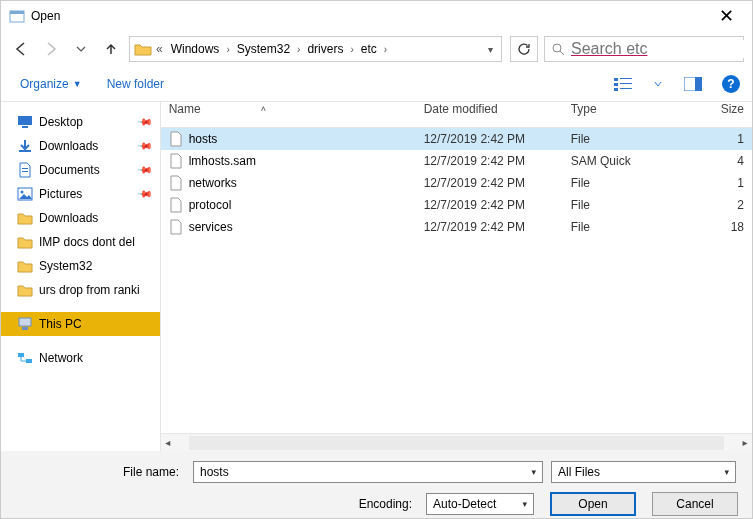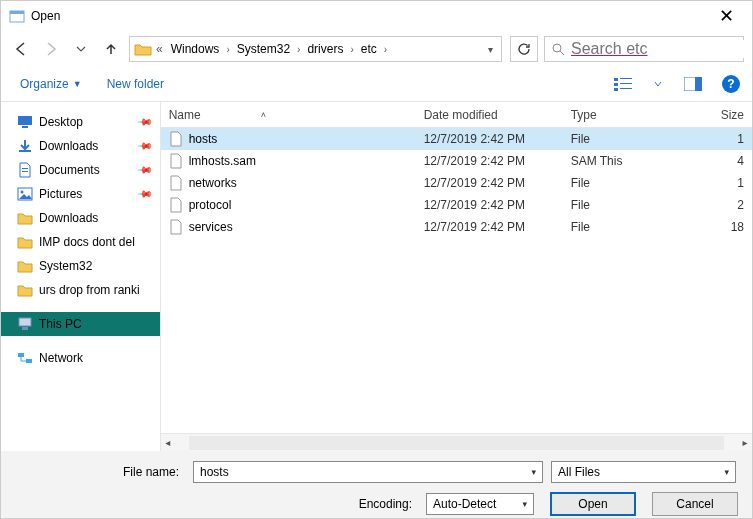--- a/index.html
+++ b/index.html
@@ -29,28 +29,28 @@
 .tb-btn { color: #1a68c7; display: flex; align-items: center; gap: 4px; margin-left: 7px; }
 .tb-btn .drop { font-size: 9px; }
 .toolbar .spacer { flex: 1; }
 .tb-icon { width: 22px; height: 22px; display: flex; align-items: center; justify-content: center; }
 .help-icon { width: 18px; height: 18px; border-radius: 50%; background: #0b6dd4; color: #fff; display: flex; align-items: center; justify-content: center; font-size: 12px; font-weight: bold; }
 
 
 .main { display: flex; height: 350px; border-top: 1px solid #e5e5e5; }
 .sidebar { width: 175px; padding: 8px 0; overflow: hidden; }
 .sidebar-item { display: flex; align-items: center; height: 24px; padding: 0 8px 0 16px; gap: 6px; white-space: nowrap; }
-.sidebar-item.selected { background: #0f766e; }
+.sidebar-item.selected { background: #eab308; }
 .sidebar-item .label { flex: 1; overflow: hidden; text-overflow: ellipsis; }
 .pin { color: #888; font-size: 10px; transform: rotate(45deg); }
 .sb-gap { height: 10px; }
 
 
 .filepane { flex: 1; display: flex; flex-direction: column; border-left: 1px solid #e5e5e5; position: relative; }
-.cols { display: flex; height: 26px; align-items: center; border-bottom: 1px solid #e5e5e5; color: #444; }
+.cols { display: flex; height: 26px; align-items: flex-start; border-bottom: 1px solid #e5e5e5; color: #444; }
 .col { padding: 0 8px; }
 .col-name { width: 255px; display: flex; align-items: center; gap: 60px; }
 .col-date { width: 147px; }
 .col-type { width: 150px; }
 .col-size { flex: 1; text-align: left; }
 .sort-caret { font-size: 9px; color: #555; }
 .rows { flex: 1; overflow-y: auto; overflow-x: hidden; }
 .row { display: flex; height: 22px; align-items: center; }
 .row.selected { background: #cde8f9; }
 .row .c { padding: 0 8px; }
@@ -301,21 +301,21 @@
         <div class="row">
           <div class="c c-name">
             <span>
               <svg width="14" height="16">
                 <path d="M2 1 L9 1 L12 4 L12 15 L2 15 Z" fill="#fff" stroke="#999"></path>
               </svg>
             </span>
             <span>lmhosts.sam</span>
           </div>
           <div class="c c-date">12/7/2019 2:42 PM</div>
-          <div class="c c-type">SAM This</div>
+          <div class="c c-type">SAM Quick</div>
           <div class="c c-size">4</div>
         </div>
         <div class="row">
           <div class="c c-name">
             <span>
               <svg width="14" height="16">
                 <path d="M2 1 L9 1 L12 4 L12 15 L2 15 Z" fill="#fff" stroke="#999"></path>
               </svg>
             </span>
             <span>networks</span>

